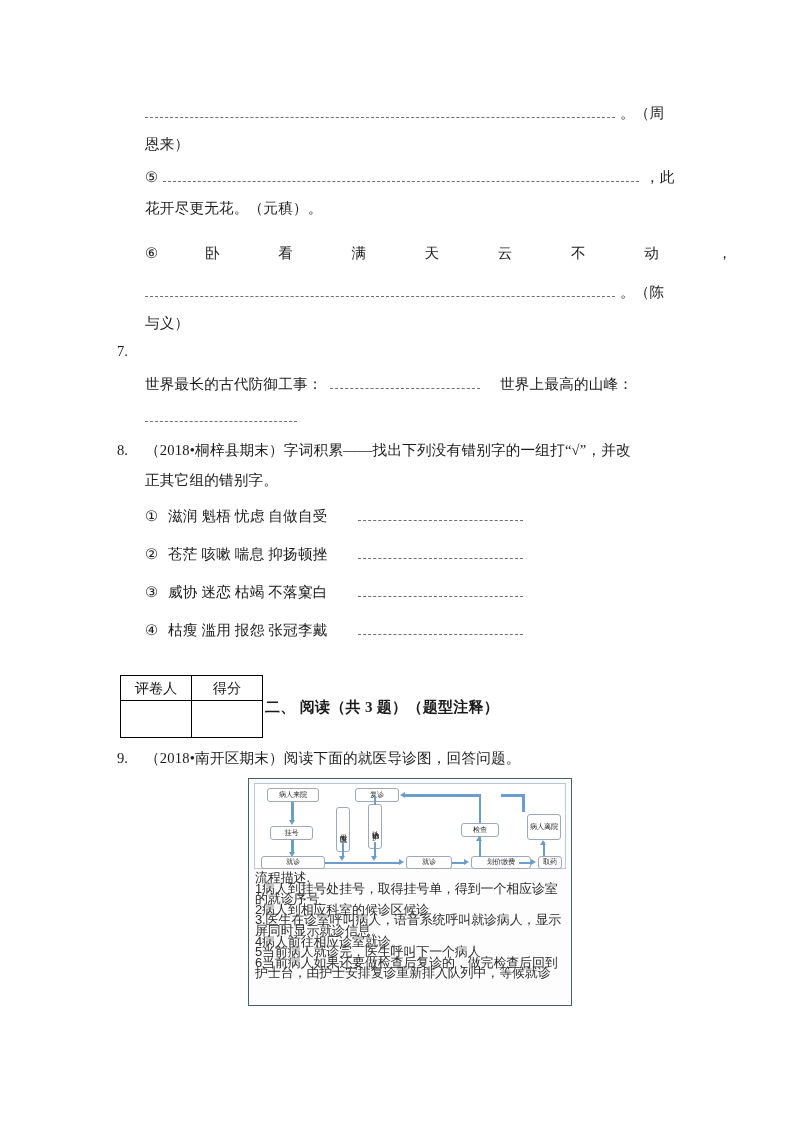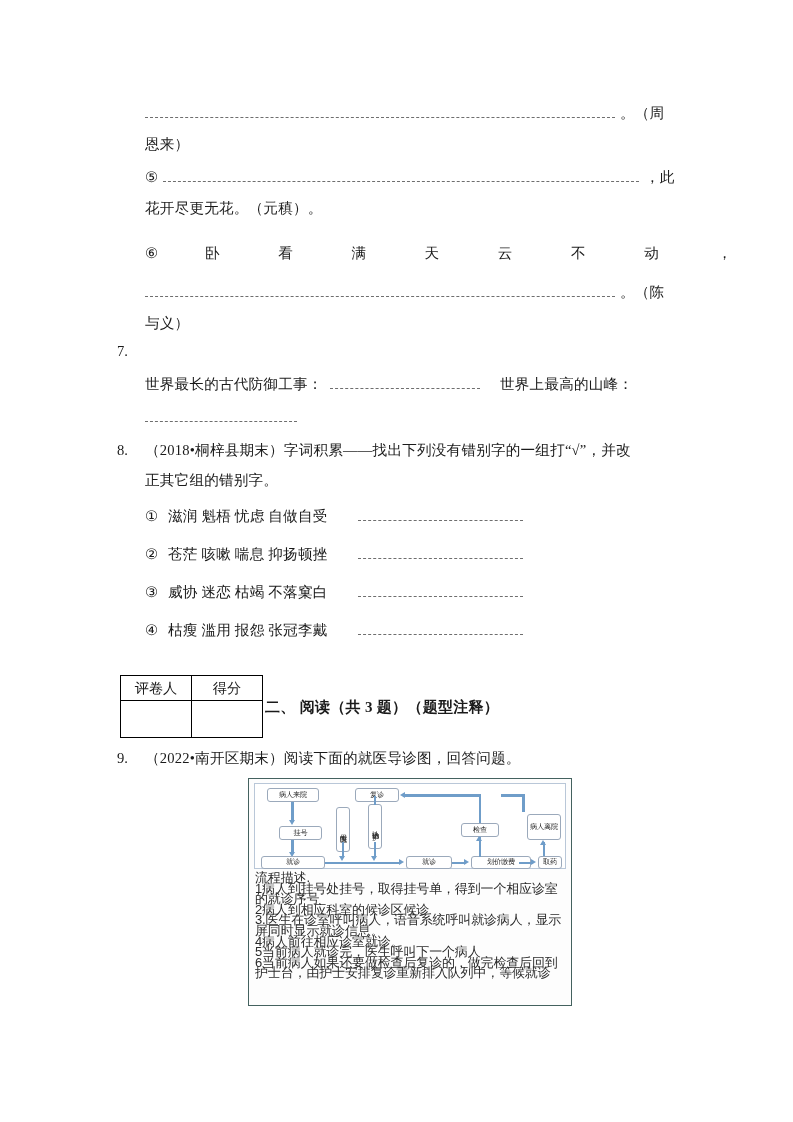--- a/index.html
+++ b/index.html
@@ -213,31 +213,31 @@
     <tr>
       <td class="bd"></td>
       <td class="bd"></td>
     </tr>
   </tbody>
     </table>
 
   <div class="section-head">二、 阅读（共 3 题）（题型注释）</div>
 
   <div class="qnum numleft" style="top:748px;">9.</div>
-  <div class="ln indent" style="top:748px;">（2022•南开区期末）阅读下面的就医导诊图，回答问题。</div>
+  <div class="ln indent" style="top:748px;">（2018•南开区期末）阅读下面的就医导诊图，回答问题。</div>
 
   <div class="figure">
 
     <div class="fig-inner">
 
       <div class="fbox" style="left:12px; top:4px; width:52px; height:14px;">病人来院</div>
       <div class="arr v" style="left:36px; top:18px; height:20px;"></div>
       <div class="tip down" style="left:33.6px; top:36px;"></div>
 
-      <div class="fbox" style="left:24px; top:42px; width:43px; height:14px;">挂号</div>
+      <div class="fbox" style="left:15px; top:42px; width:43px; height:14px;">挂号</div>
       <div class="arr v" style="left:36px; top:56px; height:14px;"></div>
       <div class="tip down" style="left:33.6px; top:68px;"></div>
 
       <div class="fbox" style="left:6px; top:72px; width:64px; height:13px;">就诊</div>
 
       <div class="fbox vert" style="left:81px; top:23px; width:14px; height:45px;">医生叫号</div>
       <div class="arr v" style="left:86.7px; top:58px; height:16px;"></div>
       <div class="tip down" style="left:84.3px; top:72px;"></div>
 
       <div class="fbox vert" style="left:113px; top:20px; width:14px; height:45px;">护士确认</div>

